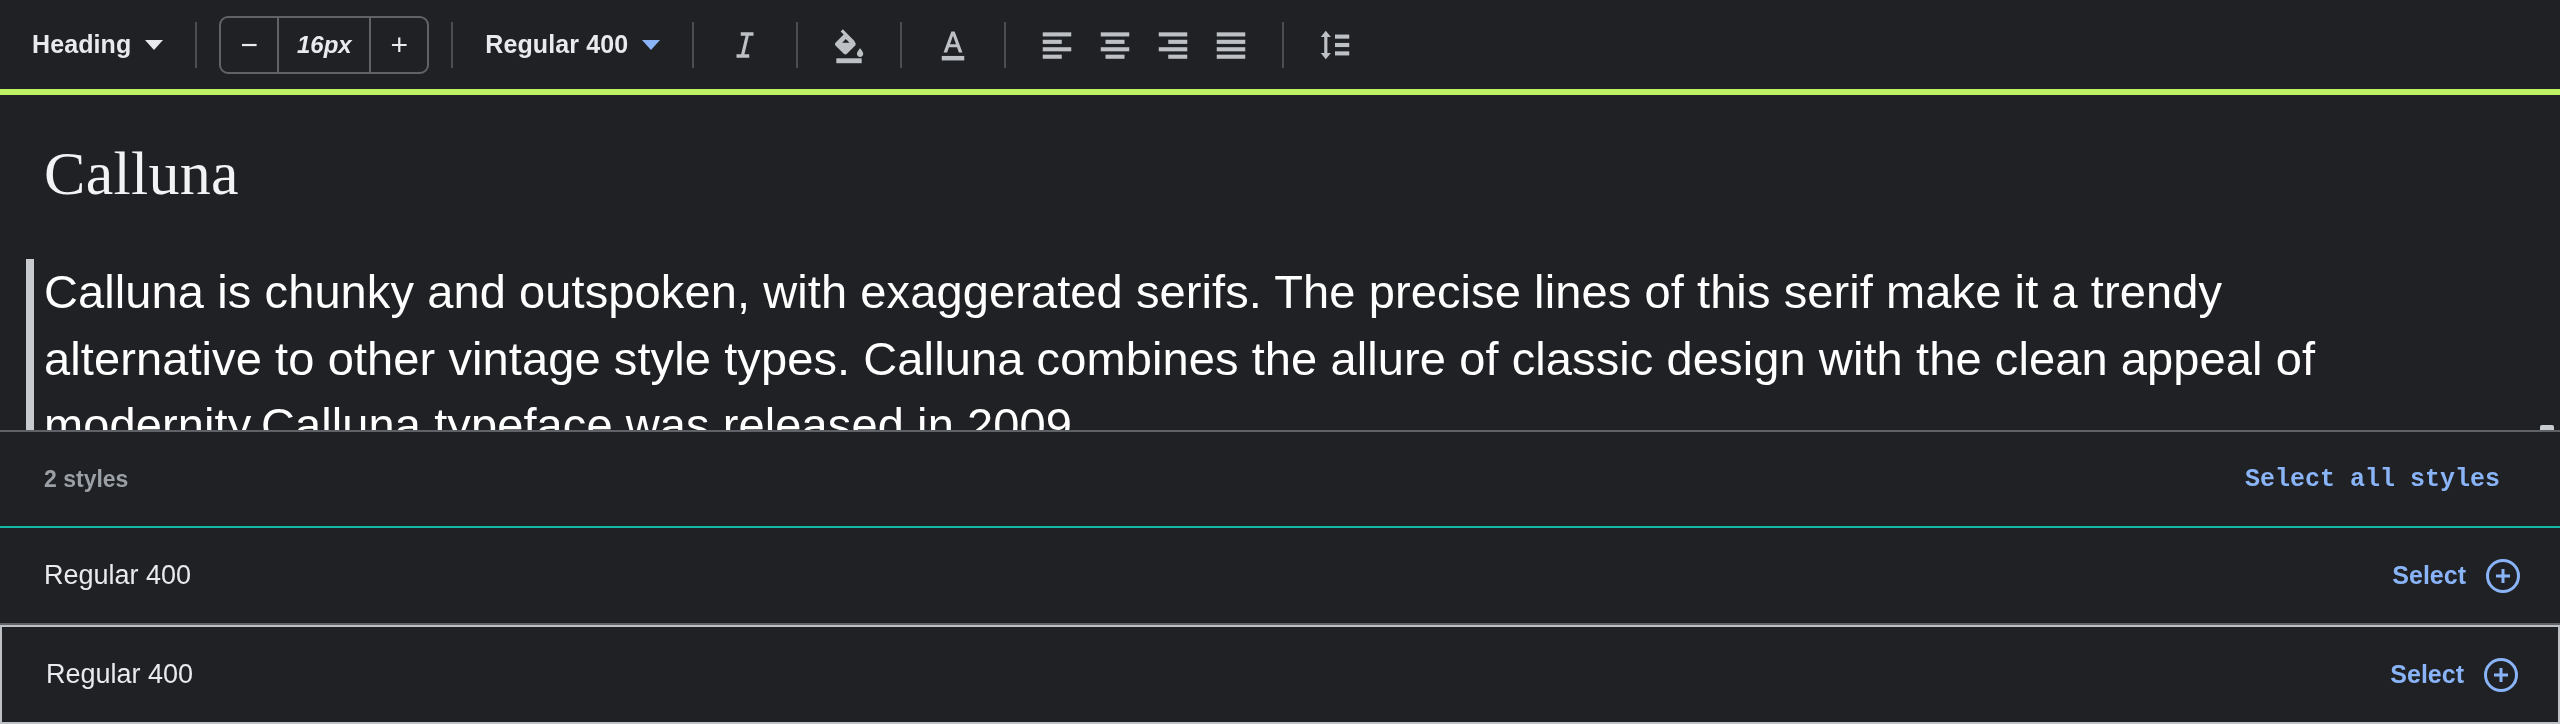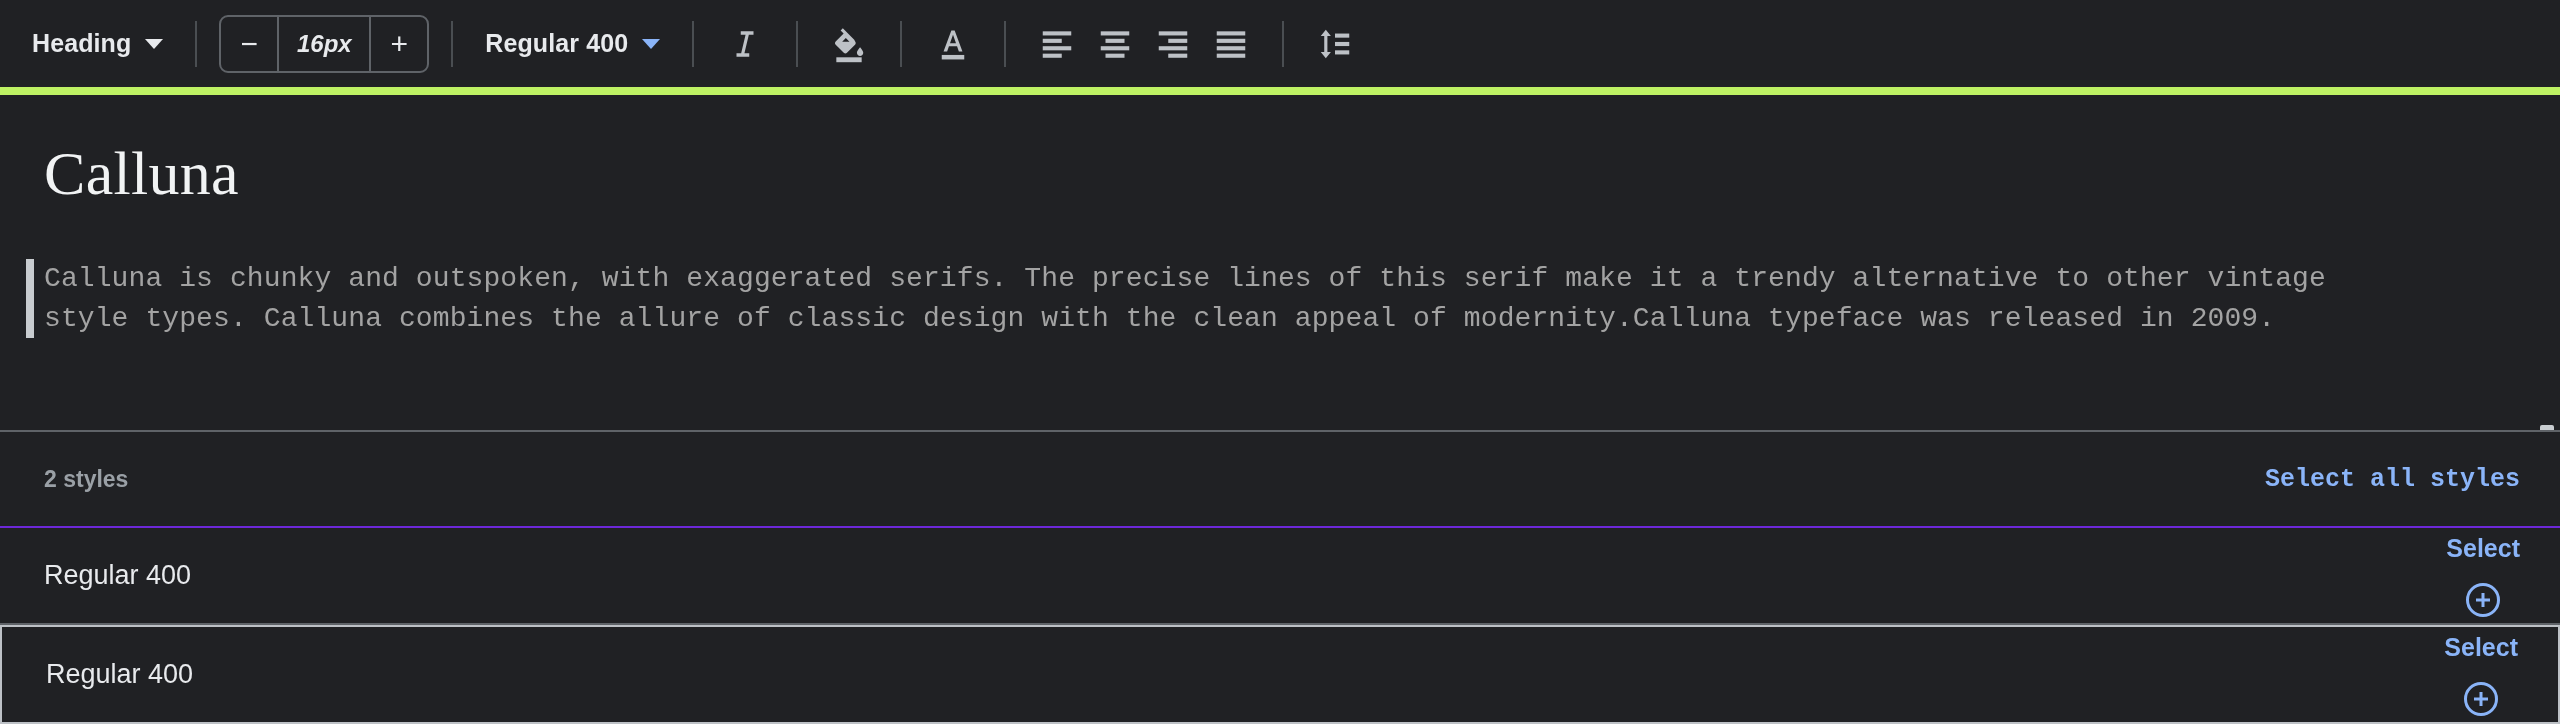--- a/index.html
+++ b/index.html
@@ -19,21 +19,21 @@
     display: flex;
     flex-direction: column;
     position: relative;
   }
 
   
   .toolbar {
     height: 95px;
     flex: 0 0 95px;
     background: #202124;
-    border-bottom: 8px solid #bef264;
+    border-bottom: 6px solid #bef264;
     display: flex;
     align-items: center;
     padding-left: 22px;
     gap: 0;
   }
 
   .sep {
     width: 2px;
     height: 46px;
     background: #4a4e52;
@@ -140,23 +140,23 @@
   .caret-bar {
     position: absolute;
     left: -14px;
     top: 0;
     width: 8px;
     height: 100%;
     background: #c8ccd0;
   }
 
   .doc-para {
-    font-family: Liberation Mono, monospace;
-    color: #a3a3a3;
-    font-size: 28px;
+    font-family: Liberation Sans, sans-serif;
+    color: #ffffff;
+    font-size: 47px;
     line-height: 1.42;
     letter-spacing: .1px;
     max-width: 2335px;
   }
 
   .canvas-scrollbar {
     position: absolute;
     right: 6px;
     top: 330px;
     width: 14px;
@@ -171,22 +171,22 @@
     flex: 0 0 auto;
     border-top: 2px solid #5f6368;
     background: #202124;
   }
 
   .styles-head {
     height: 96px;
     display: flex;
     align-items: center;
     justify-content: space-between;
-    padding: 0 40px 0 44px;
-    border-bottom: 2px solid #6d28d9;
+    padding: 0 60px 0 44px;
+    border-bottom: 2px solid #14b8a6;
     gap: 42px;
   }
   .styles-count {
     color: #9aa0a6;
     font-size: 23px;
     font-weight: 700;
   }
   .link-blue {
     color: #8ab4f8;
     font-size: 25px;
@@ -213,21 +213,20 @@
   .style-name {
     color: #e8eaed;
     font-size: 27px;
     font-weight: 400;
   }
   .row-action {
     display: flex;
     align-items: center;
     gap: 20px;
     cursor: pointer;
-    flex-direction: column;
   }
   .row-action .txt {
     color: #8ab4f8;
     font-size: 25px;
     font-weight: 700;
   }
   .plus-circle {
     width: 34px; height: 34px;
     border: 3px solid #8ab4f8;
     border-radius: 50%;

